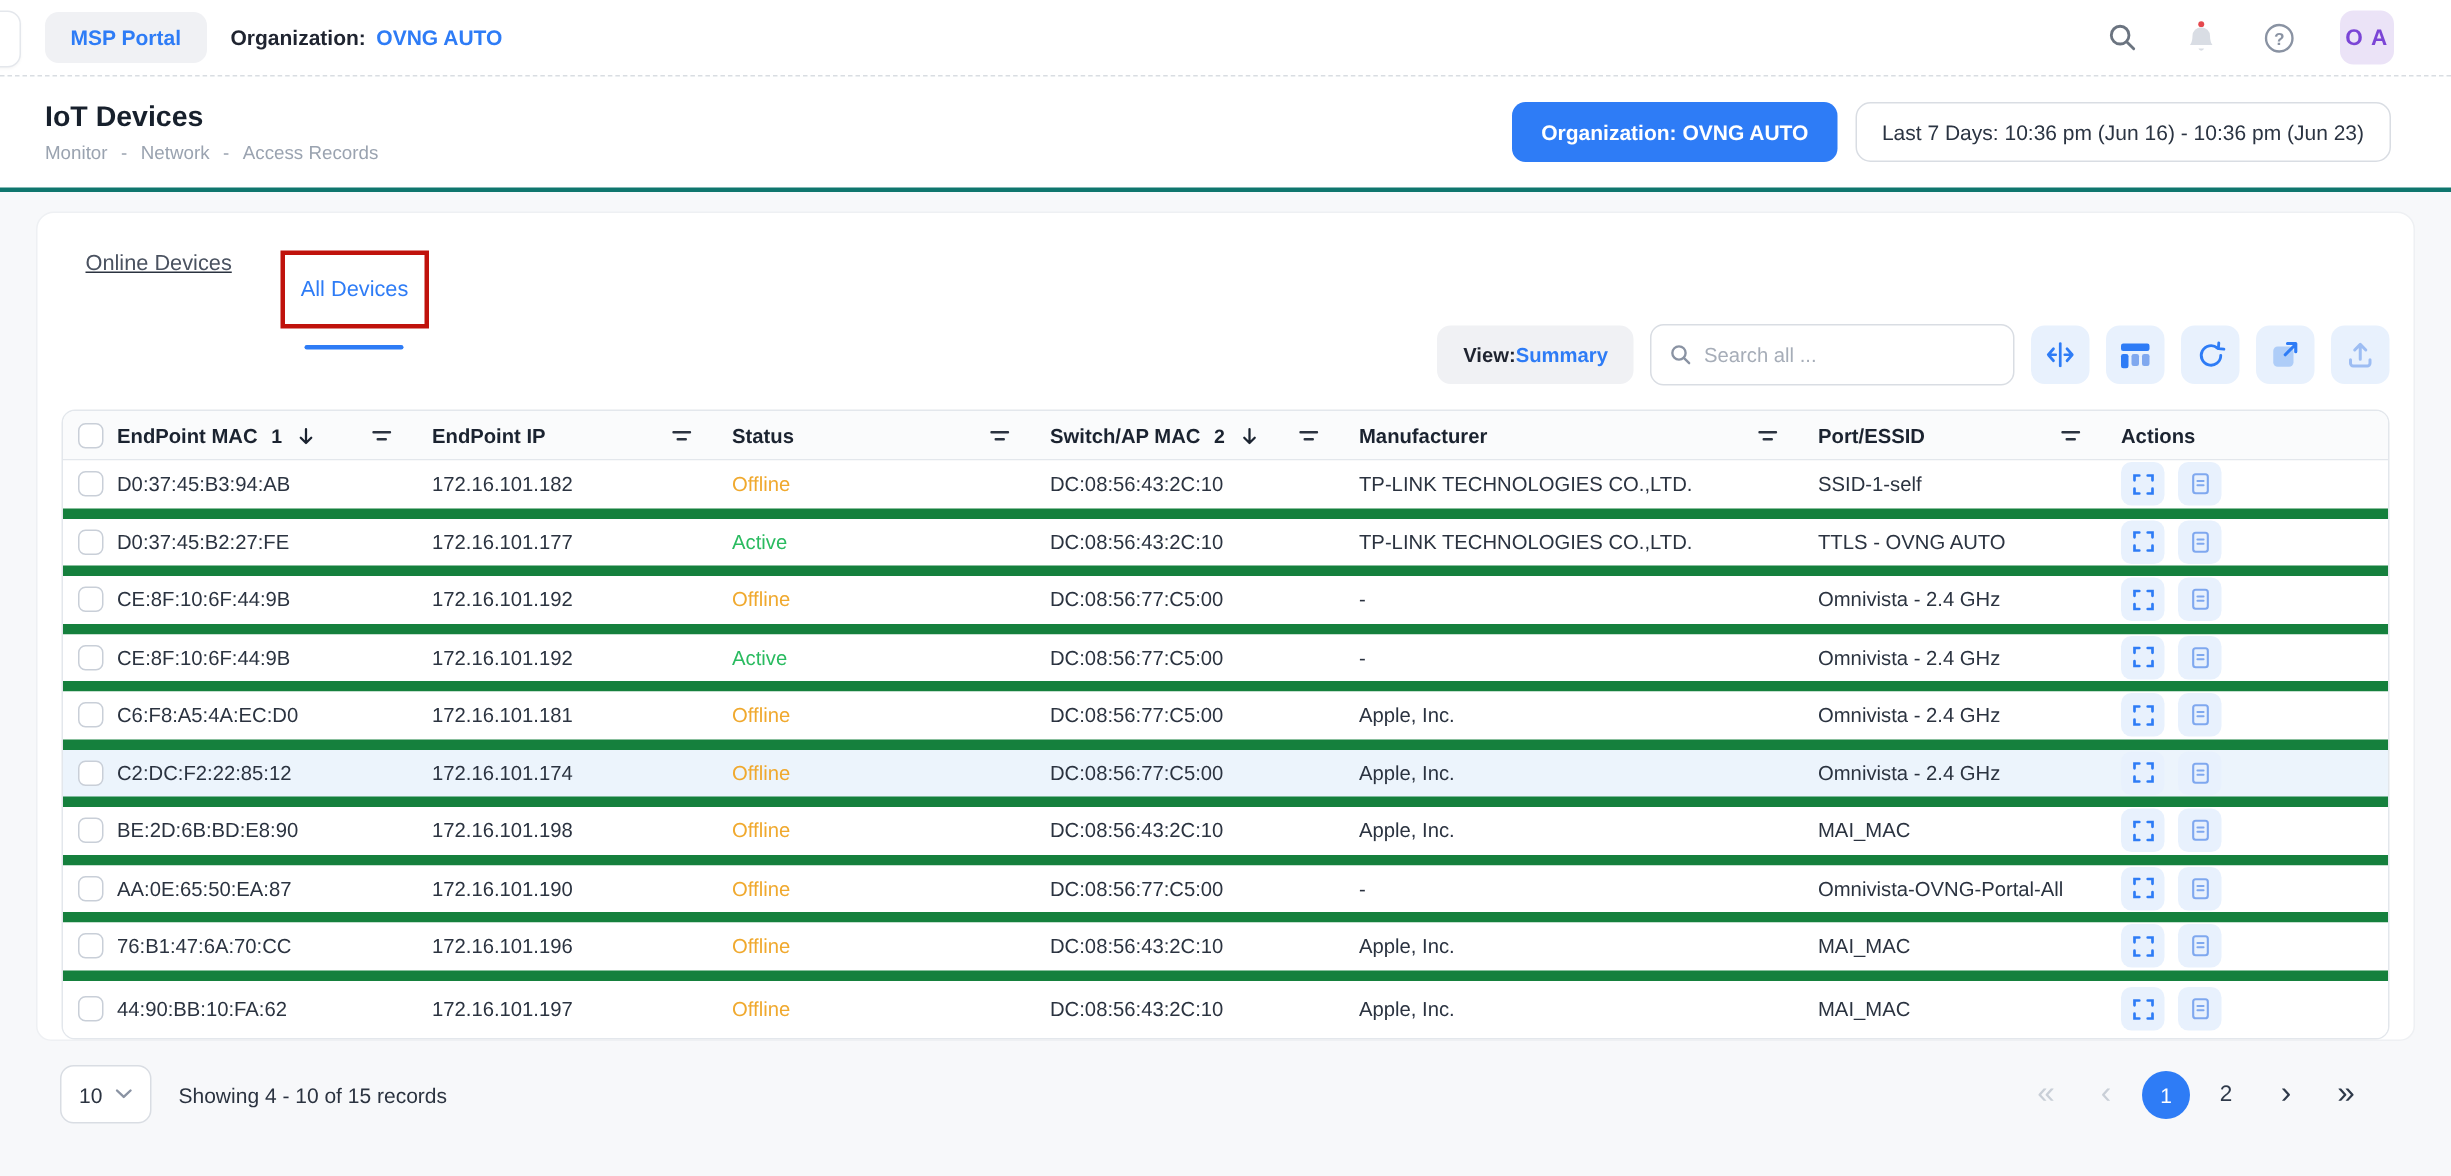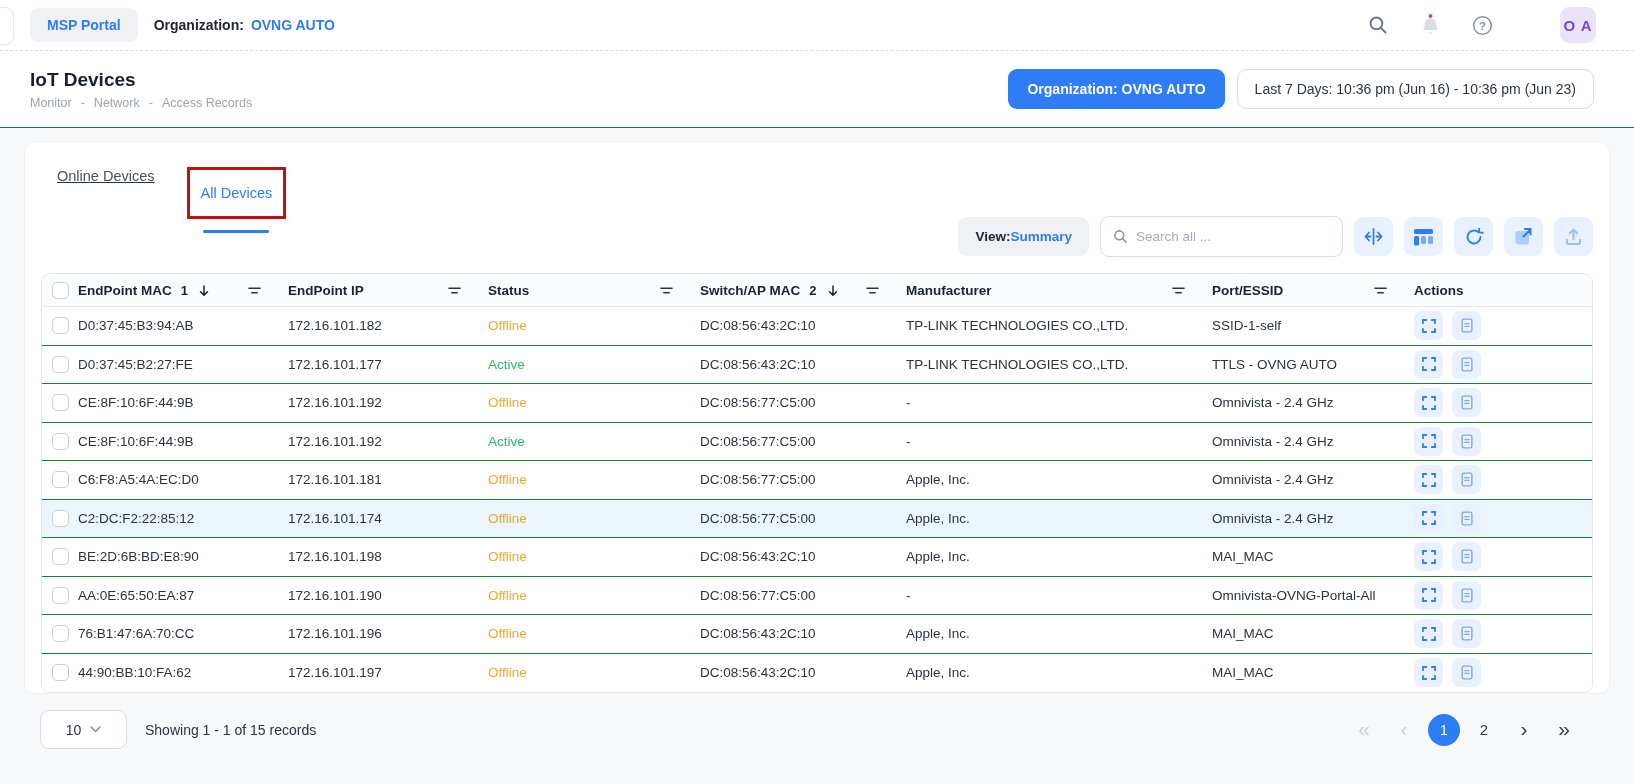--- a/index.html
+++ b/index.html
@@ -13,25 +13,25 @@
                border:1px solid #e4e7ec; border-radius:9px; box-shadow:0 1px 2px rgba(0,0,0,.04); }
   .brand-chip { background:#f0f1f4; border-radius:9px; padding:9px 17px; color:#2e7cf6;
                 font-weight:bold; font-size:14px; }
   .org { margin-left:16px; font-size:14px; font-weight:bold; }
   .org-l { color:#1f2430; }
   .org-v { color:#2e7cf6; margin-left:7px; cursor:pointer; }
   .top-actions { margin-left:auto; display:flex; align-items:center; gap:30px; }
   .icon-btn { width:22px; height:22px; display:flex; align-items:center; justify-content:center; cursor:pointer; }
   .avatar { width:36px; height:36px; border-radius:9px; background:#ebe3f7; color:#7b45d6;
             font-weight:bold; font-size:15px; display:flex; align-items:center; justify-content:center;
-            letter-spacing:1px;margin-left:37px; }
+            letter-spacing:1px; }
 
   
   .titleband { height:77px; background:#fff; display:flex; align-items:center;
-               padding:0 40px 0 30px; border-bottom:1px solid #0f766e; }
+               padding:0 40px 0 30px; border-bottom:3px solid #0f766e; }
   .page-title { font-size:19px; font-weight:bold; color:#17202c; }
   .crumbs { margin-top:5px; font-size:12.5px; color:#9aa3b0; display:flex; gap:9px; }
   .title-actions { margin-left:auto; display:flex; align-items:center; gap:12px; }
   .org-btn { background:#2e7cf6; color:#fff; border:none; border-radius:9px; font-weight:bold;
              font-size:14px; padding:12px 19px; cursor:pointer; font-family:inherit; }
   .daterange { background:#fff; border:1px solid #d9dde3; border-radius:10px; padding:11px 17px;
                font-size:14px; color:#2b3442; cursor:pointer; }
 
   
   .content { padding:13px 24px 0 24px; }
@@ -53,40 +53,40 @@
                display:flex; align-items:center; padding:0 12px; gap:8px; }
   .searchbox input { border:none; outline:none; font-size:13.5px; width:100%; font-family:inherit;
                      color:#0f172a; background:transparent; }
   .searchbox input::placeholder { color:#a6adb8; }
   .tool-btn { width:39px; height:39px; border-radius:9px; background:#e8f1fd; border:none; cursor:pointer;
               display:flex; align-items:center; justify-content:center; }
 
   
   .twrap { border:1px solid #e3e7ec; border-radius:9px; overflow:hidden; margin-bottom:0; }
   .trow { display:grid; grid-template-columns:36px 210px 200px 212px 206px 306px 202px auto;
-          align-items:center; min-height:38.5px; border-bottom:1px solid #15803d; background:#fff; }
+          align-items:center; min-height:38.5px; border-bottom:7px solid #15803d; background:#fff; }
   .trow:last-child { border-bottom:none; }
   .trow.hl { background:#ecf4fc; }
   .thead { min-height:33px; background:#fafbfc; border-bottom:1px solid #e3e7ec; }
   .hcell { display:flex; align-items:flex-end; gap:9px; font-size:13.5px; font-weight:bold; color:#1b2330;
            padding-right:26px; }
   .hfilter { margin-left:auto; cursor:pointer; display:flex; }
   .sortnum { font-size:13px; font-weight:bold; color:#1b2330; }
   .cell { font-size:13.5px; color:#2b3340; padding-right:10px; overflow:hidden; white-space:nowrap; }
   .ckcell { display:flex; justify-content:center; }
   .checkbox { width:17px; height:17px; border:1.5px solid #c9cfd8; border-radius:5px; background:#fff; cursor:pointer; }
   .st-offline { color:#f0a92e; }
   .st-active { color:#2abb60; }
   .actions-cell { display:flex; gap:9px; align-items:center; }
   .row-btn { width:29px; height:29px; border-radius:7px; background:#e8f1fd; border:none; cursor:pointer;
              display:flex; align-items:center; justify-content:center; }
 
   
   .footer { display:flex; align-items:center; padding:16px 16px 0 16px; }
-  .pagesize { width:87px; height:39px; background:#fff; border:1px solid #d9dde3; border-radius:9px;
+  .pagesize { width:61px; height:39px; background:#fff; border:1px solid #d9dde3; border-radius:9px;
               display:flex; align-items:center; justify-content:center; gap:9px; font-size:14px;
               color:#2b3340; cursor:pointer; }
   .showing { margin-left:18px; font-size:14px; color:#2b3340; }
   .pager { margin-left:auto; display:flex; align-items:center; gap:8px; padding-right:14px; }
   .pg { min-width:32px; height:32px; display:flex; align-items:center; justify-content:center;
         font-size:15px; color:#2f3a4a; cursor:pointer; border-radius:50%; }
   .pg.nav { font-size:21px; line-height:1; padding-bottom:3px; }
   .pg.disabled { color:#c9cfd7; cursor:default; }
   .pg.current { background:#2e7cf6; color:#fff; font-size:14px; }
 </style>
@@ -517,21 +517,21 @@
     </div>
   </div>
 
   <div class="footer">
     <div class="pagesize">
       <span>10</span>
       <svg width="11" height="7" viewBox="0 0 11 7">
           <path d="M1 1l4.5 4.3L10 1" fill="none" stroke="#8a93a3" stroke-width="1.6" stroke-linecap="round" stroke-linejoin="round"></path>
         </svg>
     </div>
-    <div class="showing">Showing 1 - 1 of 15 records</div>
+    <div class="showing">Showing 4 - 10 of 15 records</div>
     <div class="pager">
       <span class="pg nav disabled">«</span>
       <span class="pg nav disabled">‹</span>
       <span class="pg current">1</span>
       <span class="pg">2</span>
       <span class="pg nav">›</span>
       <span class="pg nav">»</span>
     </div>
   </div>
 </main>

